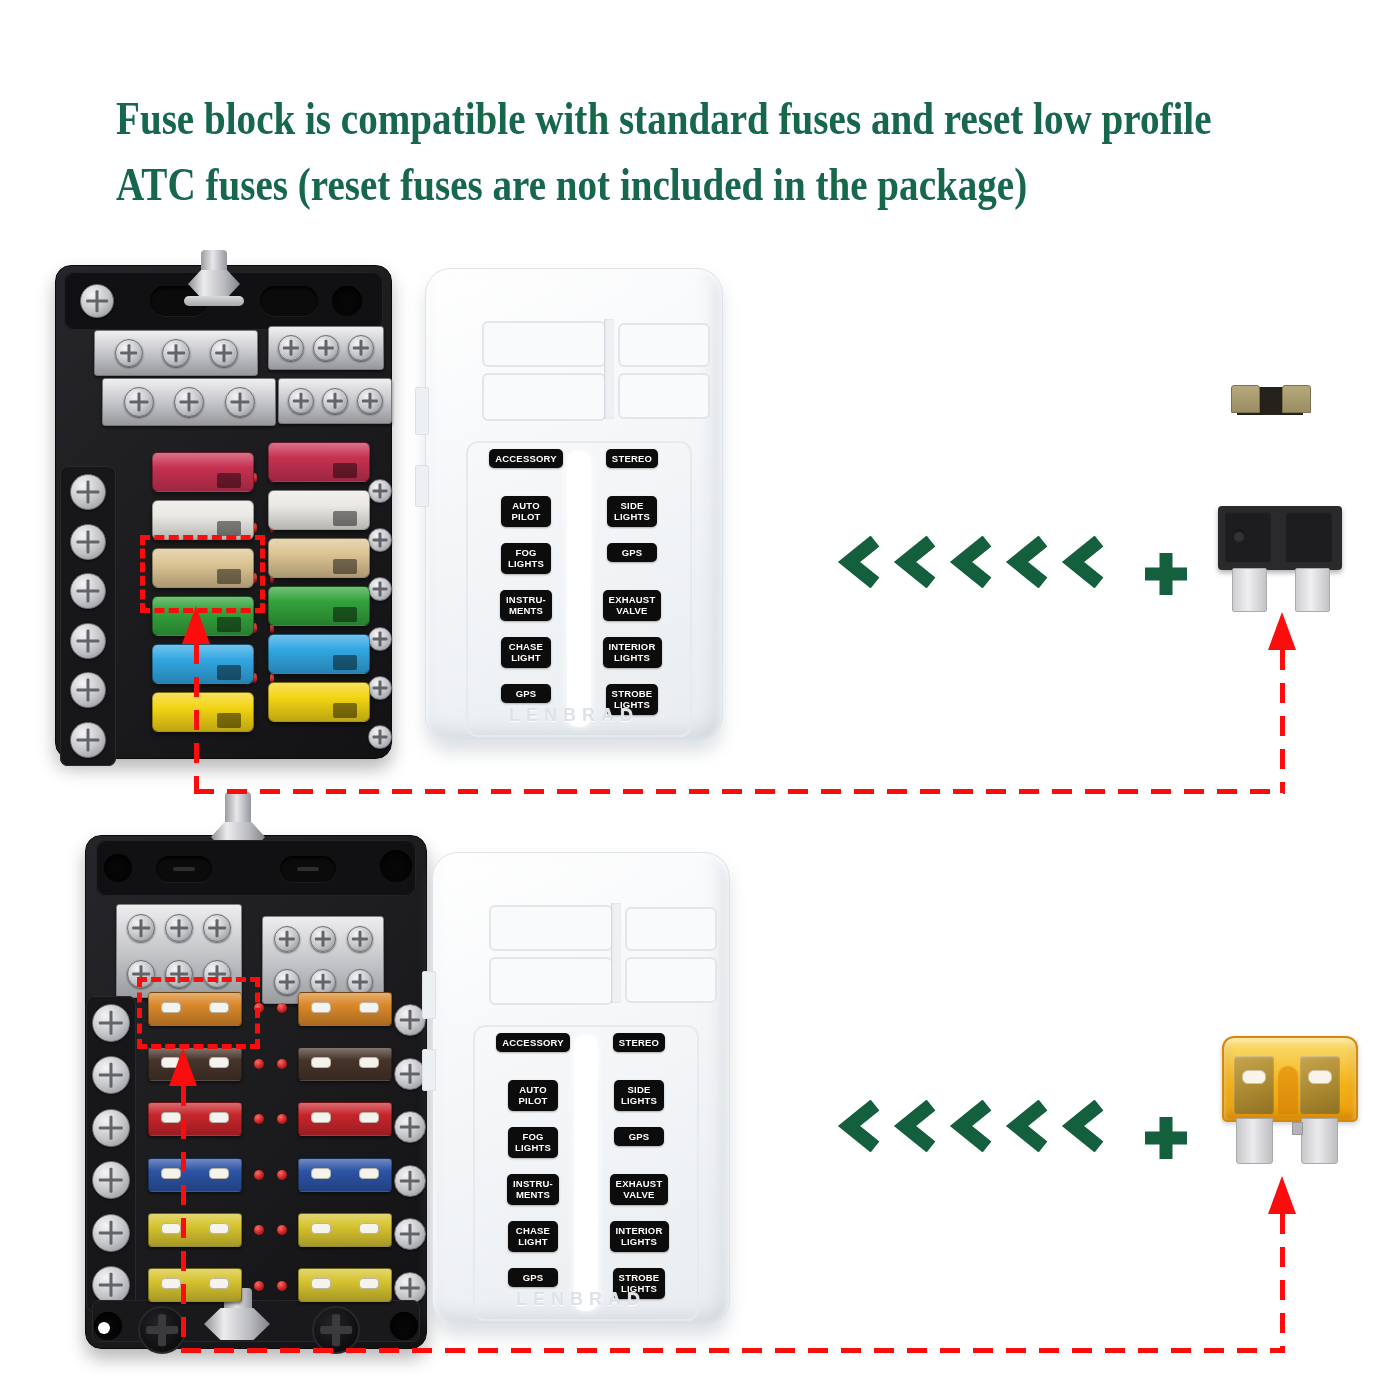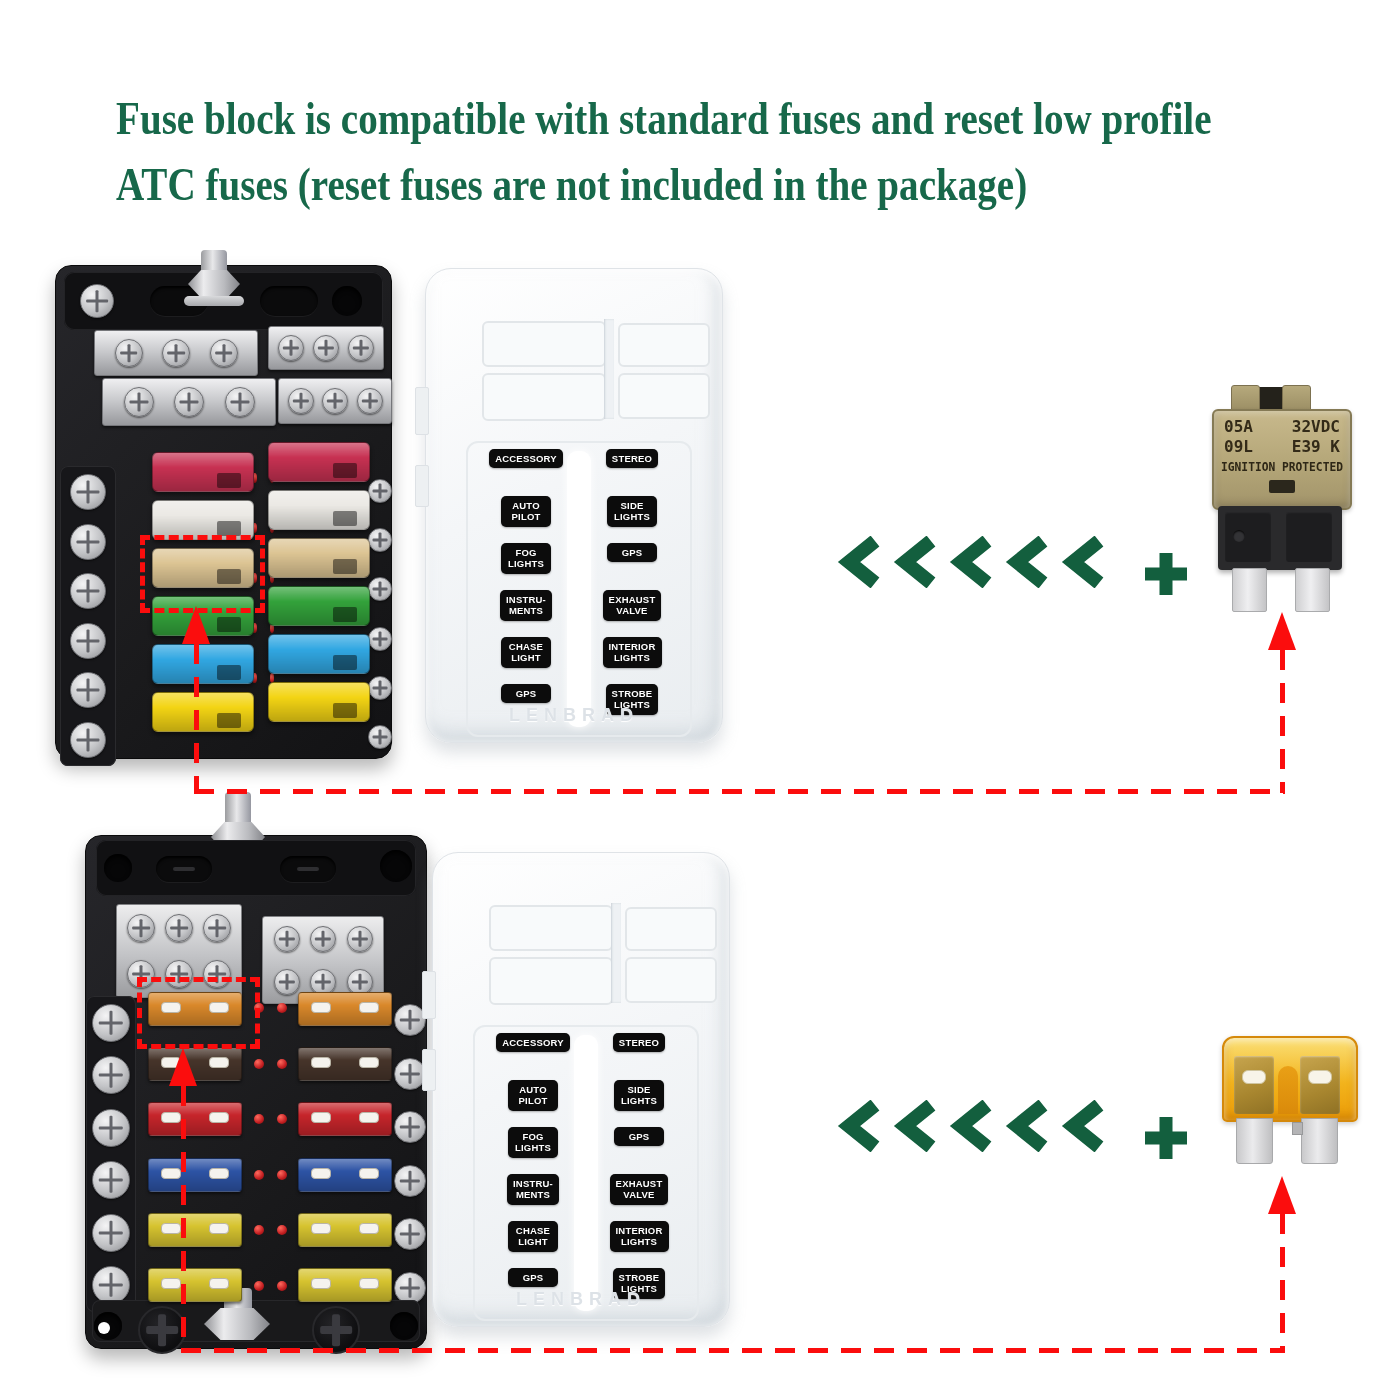--- a/index.html
+++ b/index.html
@@ -356,32 +356,20 @@
   <div class="plus-sign" id="plus1">
     <svg width="48" height="48" viewBox="0 0 48 48">
         <path d="M24 3 V45 M3 24 H45" stroke="currentColor" stroke-width="13" fill="none"></path>
       </svg>
   </div>
 
   <div class="reset-fuse">
     <div class="rf-gap"></div>
     <div class="rf-tab rt1"></div>
     <div class="rf-tab rt2"></div>
-    <div class="rf-body" style="background: linear-gradient(rgb(200, 185, 140), rgb(180, 166, 120) 55%, rgb(162, 148, 106));">
-      <div class="rf-row first">
-        <span>05A</span>
-        <span>32VDC</span>
-      </div>
-      <div class="rf-row">
-        <span>09L</span>
-        <span>E39 K</span>
-      </div>
-      <div class="rf-mark">IGNITION PROTECTED</div>
-      <div class="rf-btn"></div>
-    </div>
     <div class="rf-lower">
       <span class="boss b1"></span>
       <span class="boss b2"></span>
     </div>
     <div class="rf-blade bl1"></div>
     <div class="rf-blade bl2"></div>
   </div>
 
   <div class="block" id="block2">
     <div class="stud-cyl" style="left:139px;top:-44px;width:26px;height:46px;"></div>

